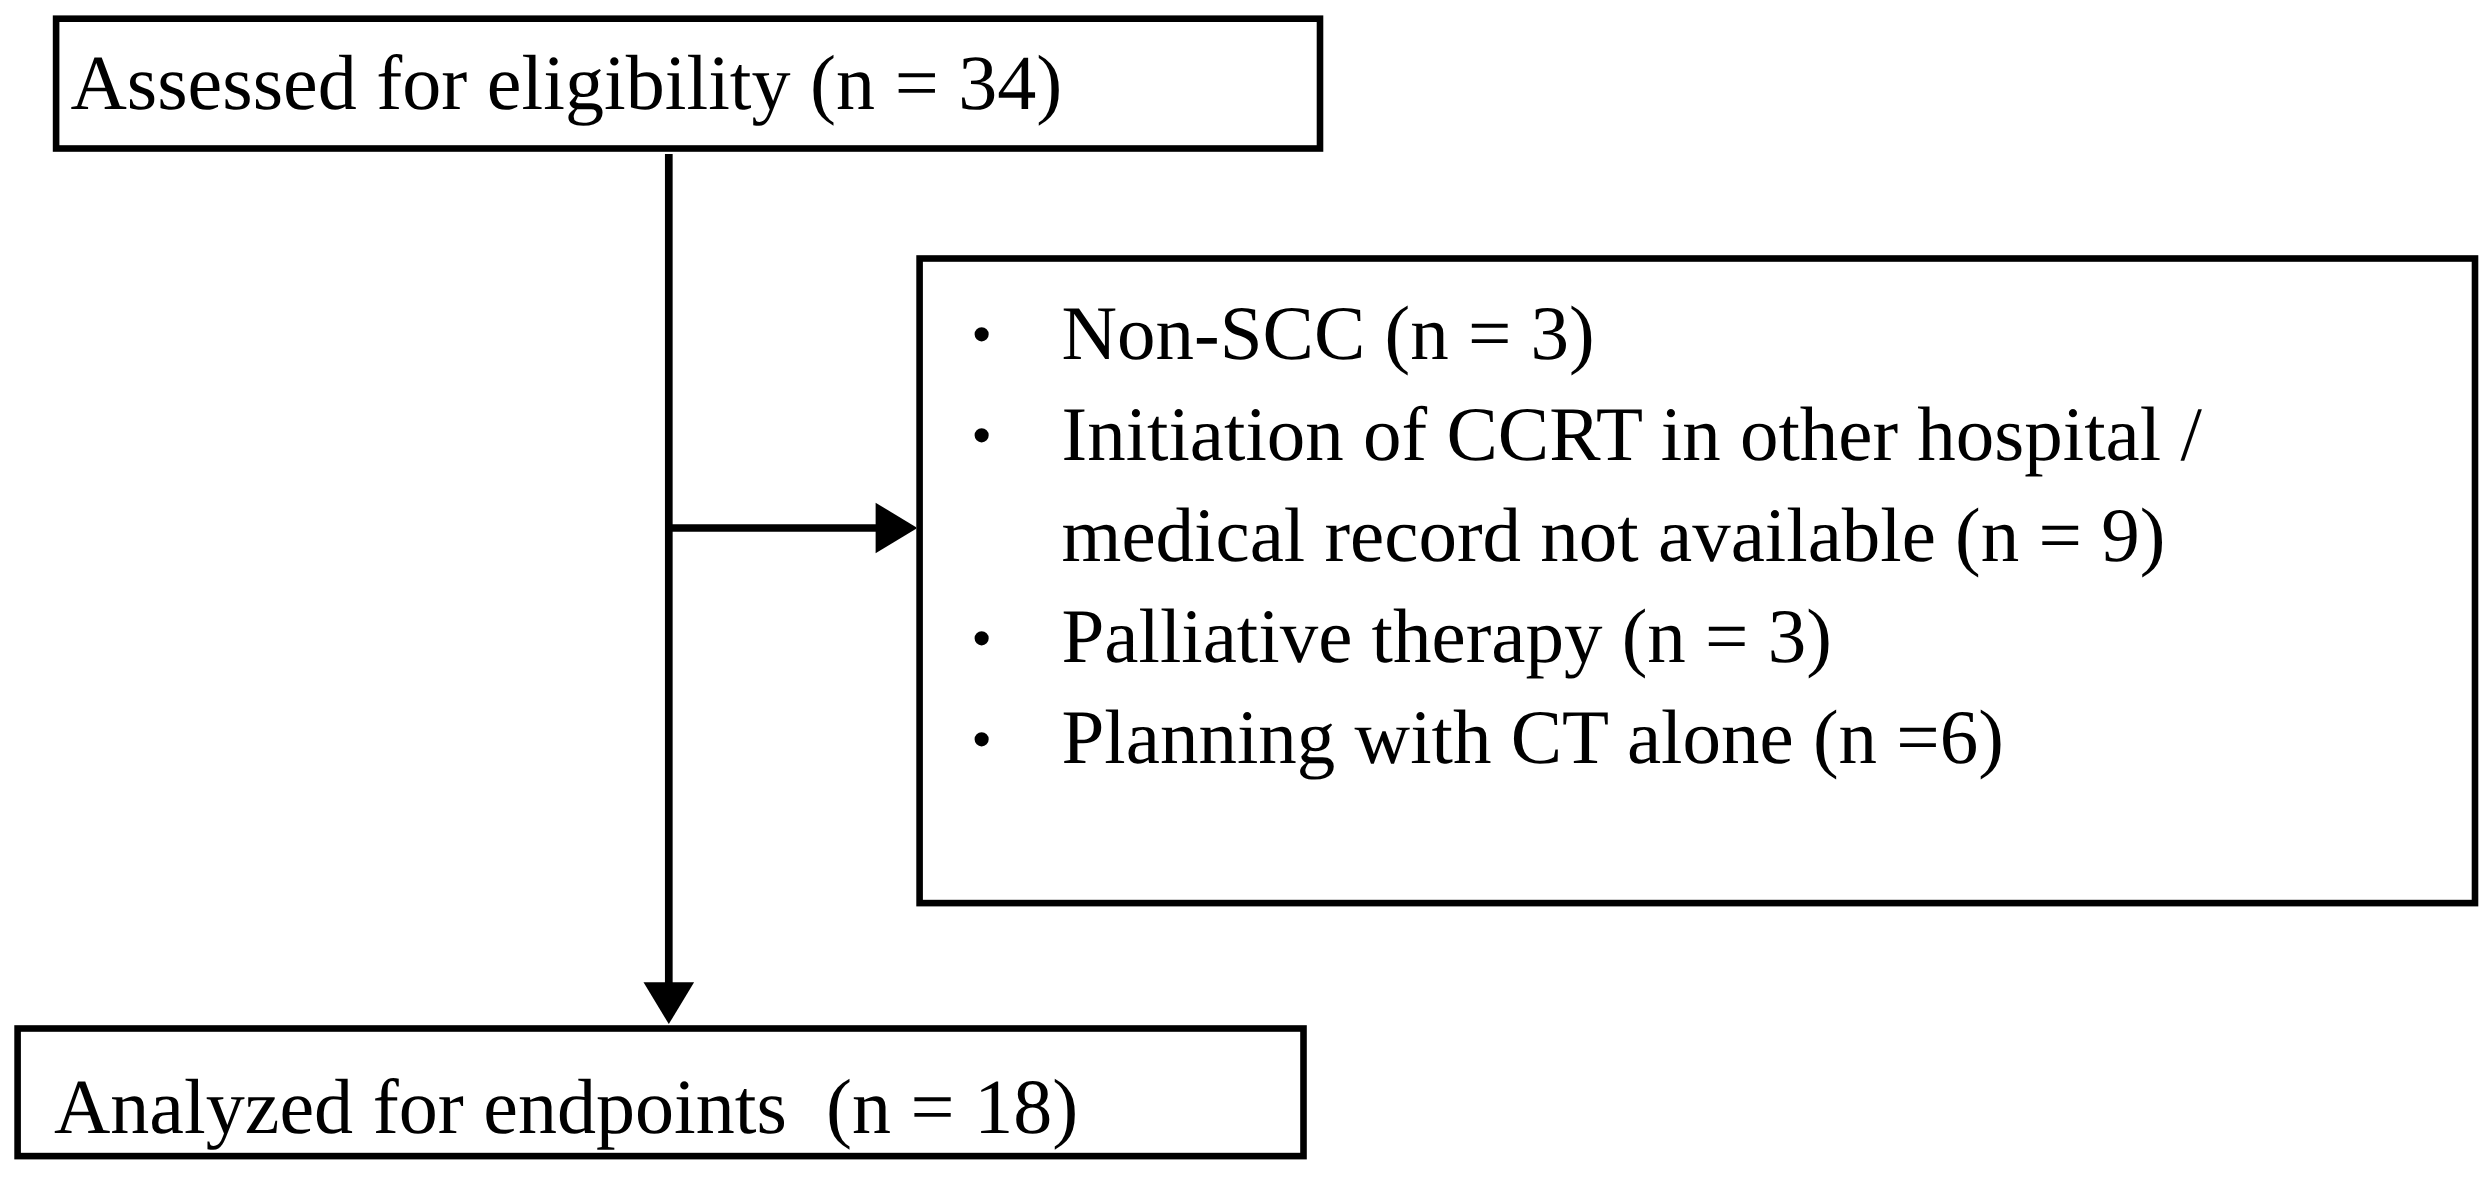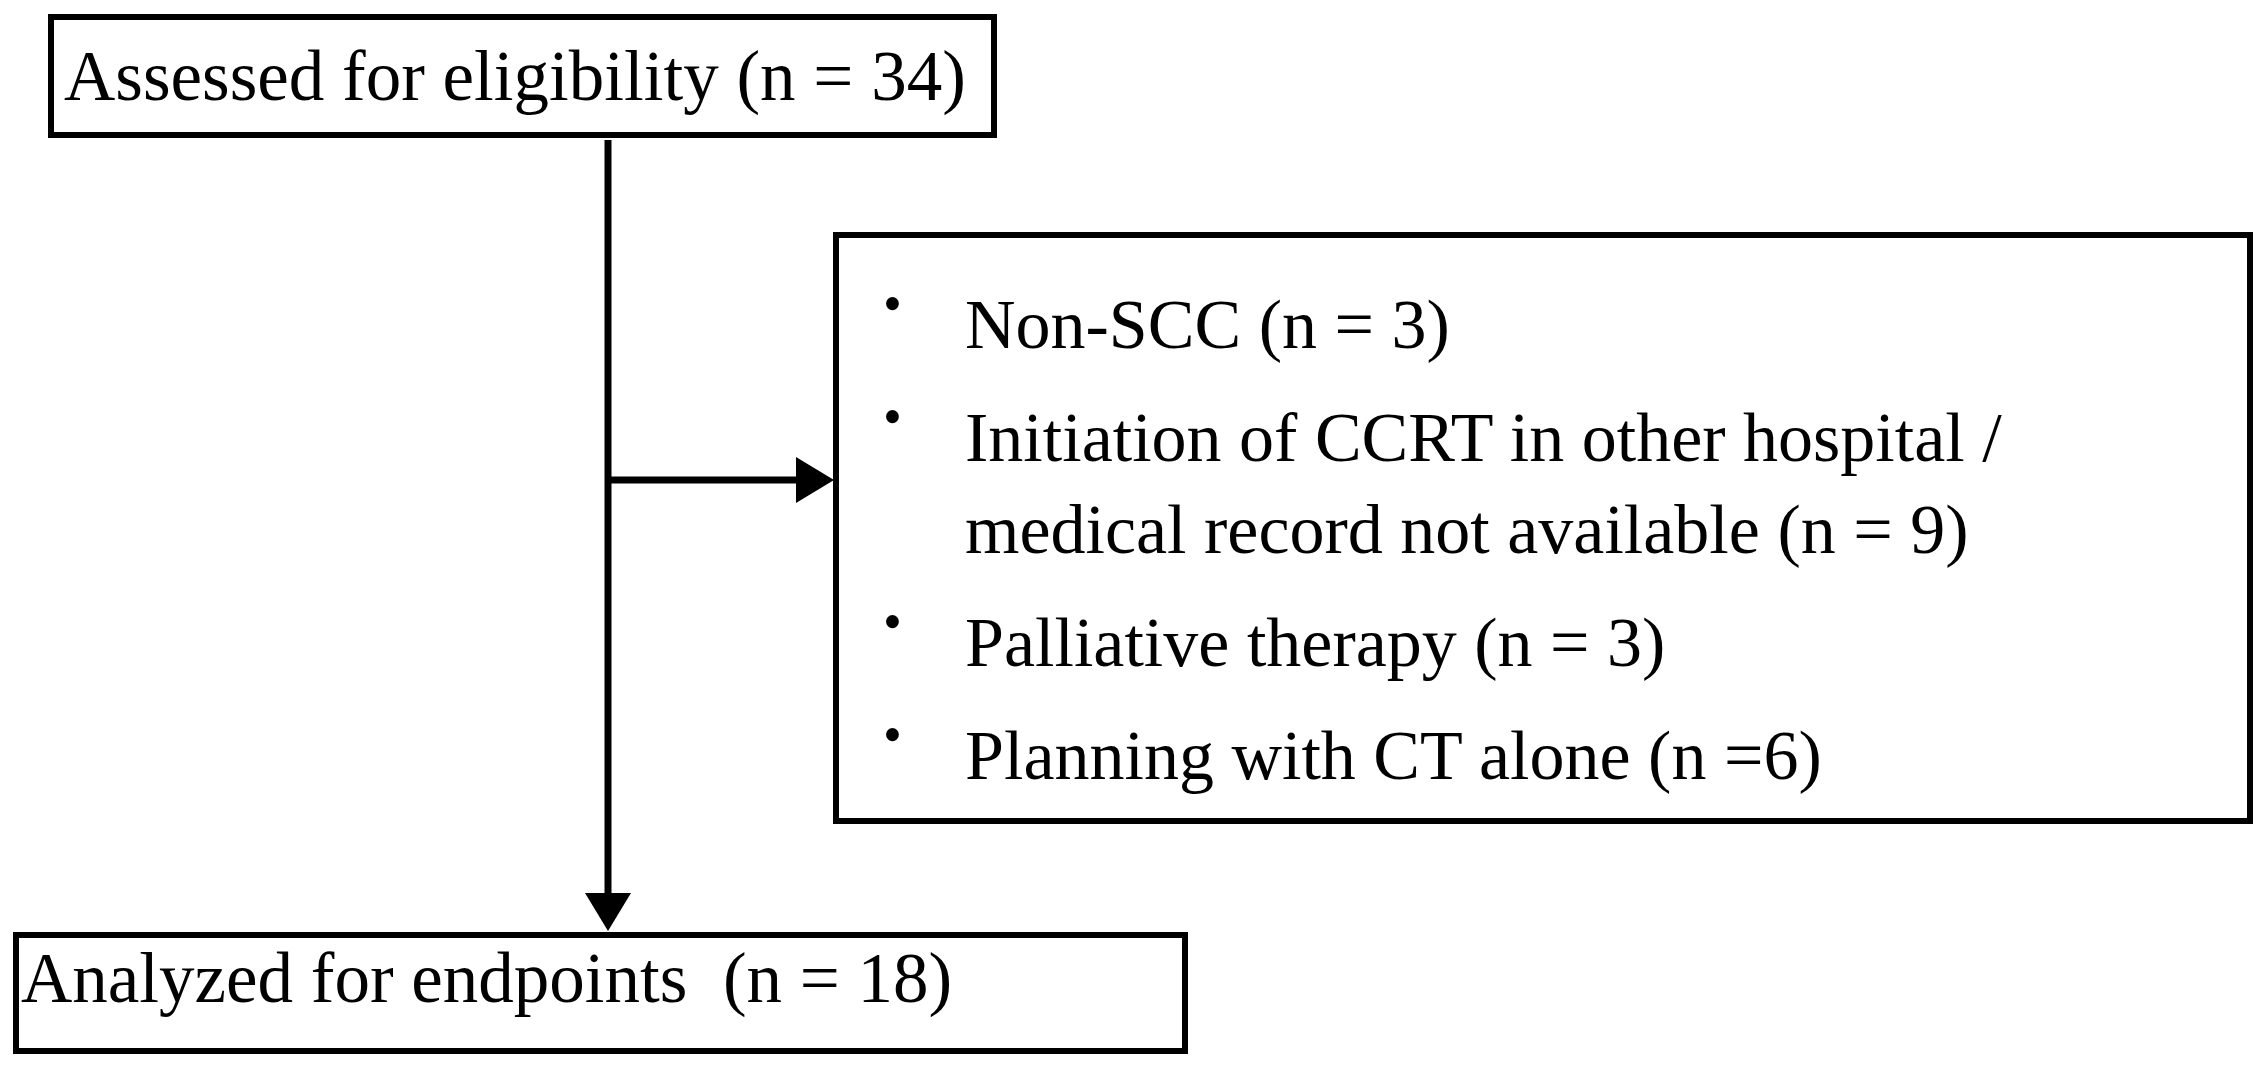--- a/index.html
+++ b/index.html
@@ -15,29 +15,29 @@
   }
   .box {
     position: absolute;
     border: 6px solid var(--line, #000000);
     background: var(--background, #ffffff);
   }
   .label {
     white-space: pre; 
   }
   #box-assessed {
-    left: 48px; top: 14px; width: 949px; height: 124px;
+    left: 48px; top: 14px; width: 1155px; height: 124px;
     display: flex; align-items: center;
     padding: 0 10px;
     font-size: 71px;
   }
   #box-analyzed {
     left: 13px; top: 932px; width: 1175px; height: 122px;
-    display: flex; align-items: flex-start;
-    padding: 0 2px;
+    display: flex; align-items: flex-end;
+    padding: 0 30px;
     font-size: 71px;
   }
   #box-excluded {
     left: 833px; top: 232px; width: 1420px; height: 592px;
     padding: 20px 18px 0 32px;
     font-size: 70px;
     line-height: 92px;
     overflow: hidden;
   }
   .reasons {
@@ -45,21 +45,21 @@
     margin: 0;
     padding: 0 0 0 12px;
   }
   .reasons li { display: flex; align-items: flex-start; }
   .reasons .bullet {
     flex: 0 0 82px;
     width: 82px;
     font-size: 54px;
     line-height: 92px;
   }
-  .reasons .item-text { flex: 1 1 auto; margin-top: 21px; }
+  .reasons .item-text { flex: 1 1 auto; }
   #connector-layer {
     position: absolute;
     left: 0; top: 0;
     width: 2265px; height: 1076px;
     pointer-events: none;
   }
 </style>
 </head>
 <body>
 

